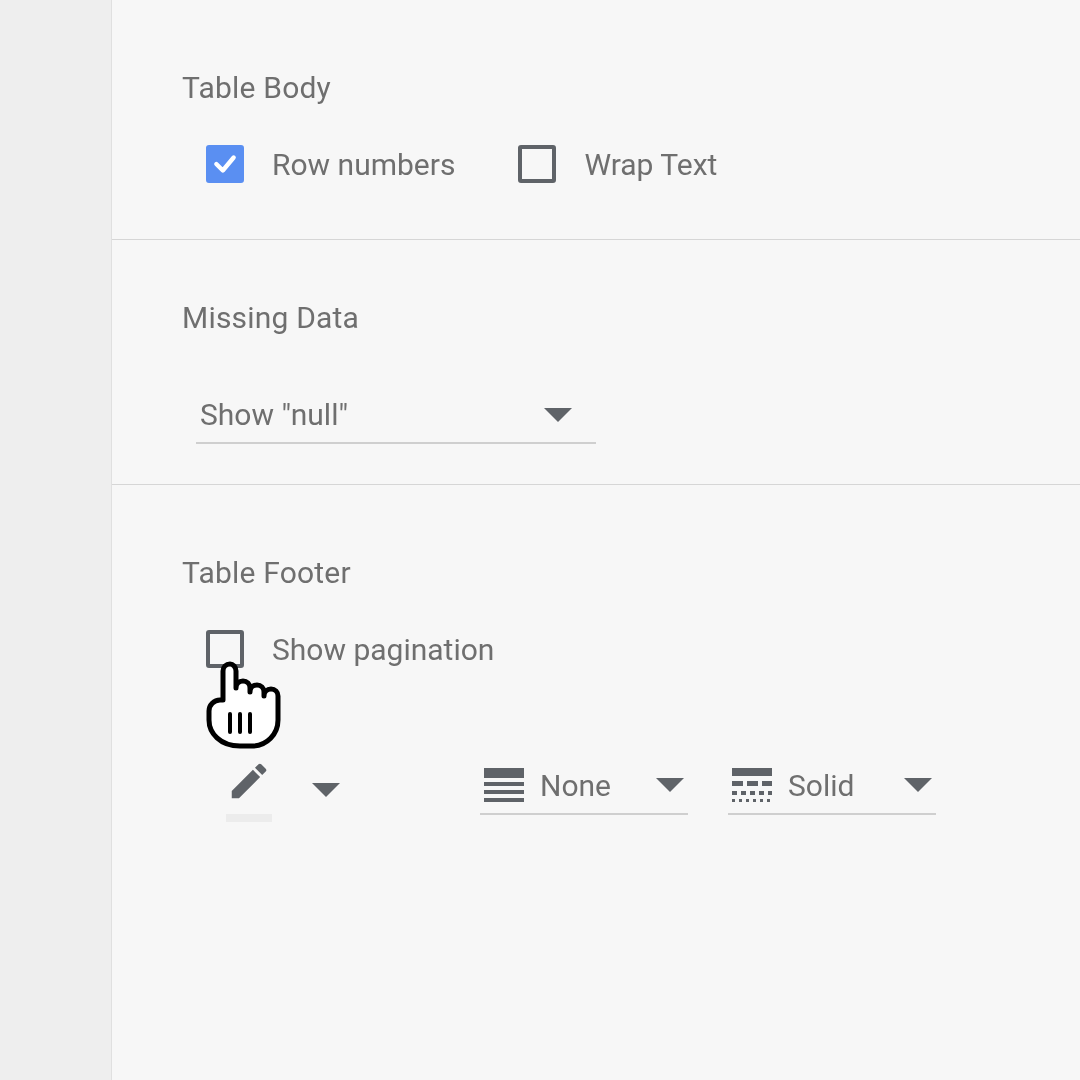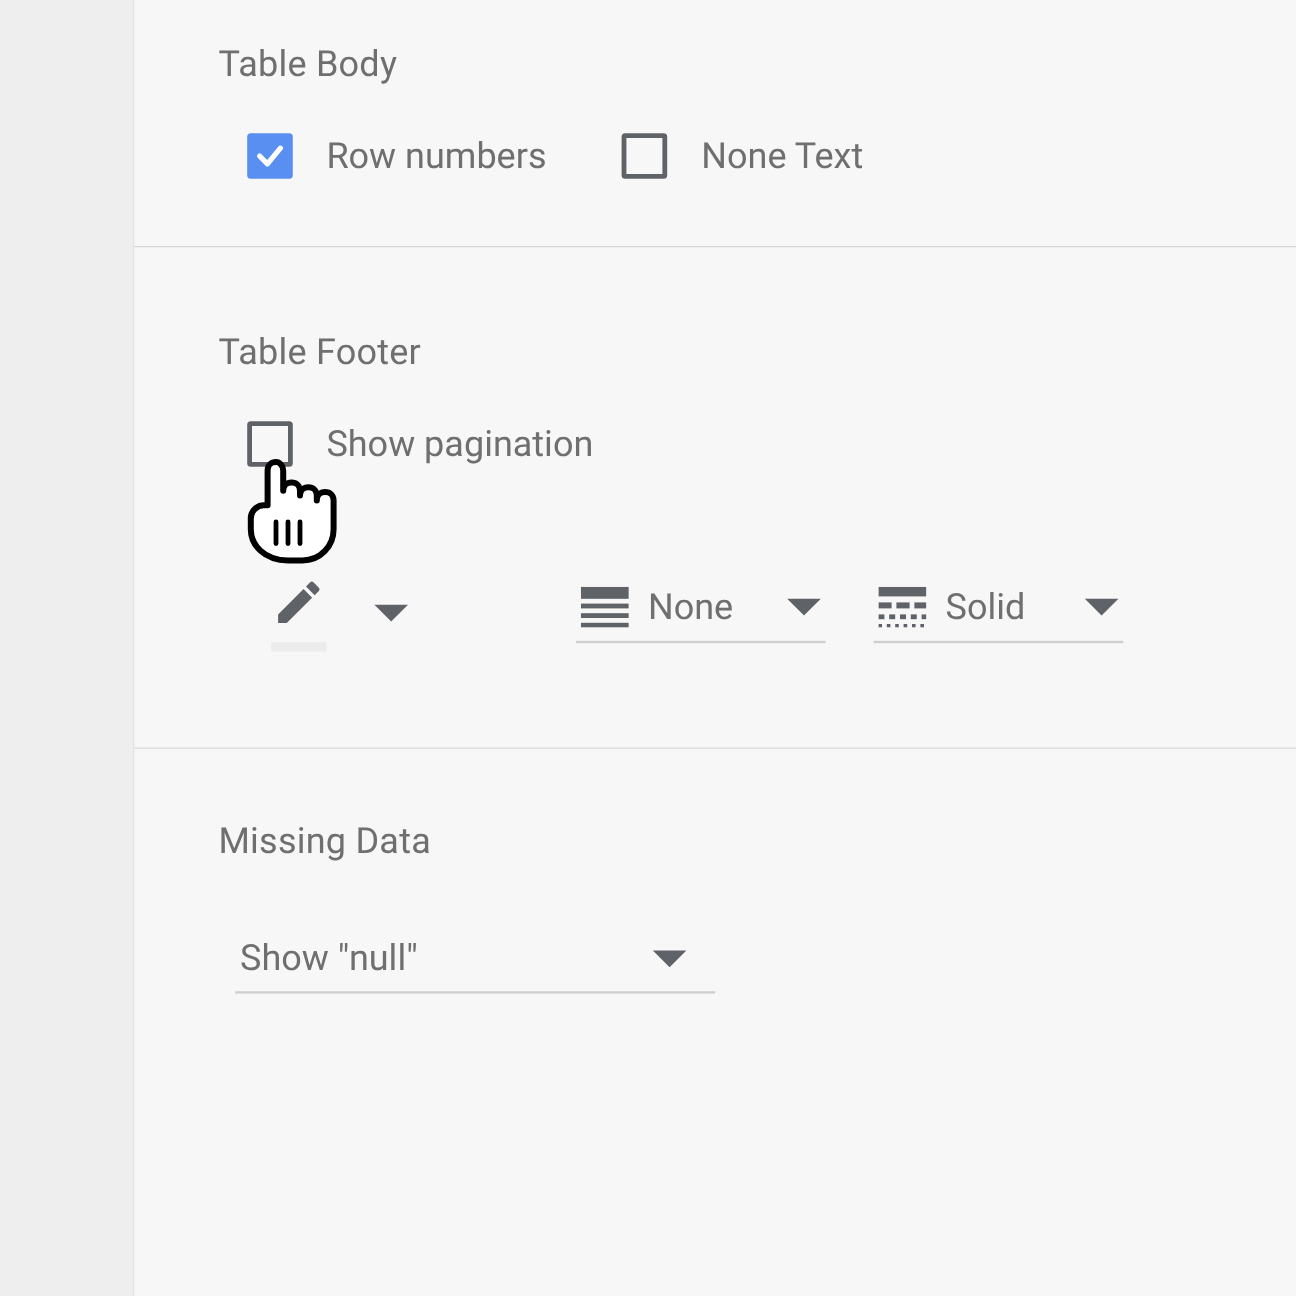--- a/index.html
+++ b/index.html
@@ -137,38 +137,47 @@
       width: 400px;
     }
   </style>
 </head>
 <body>
 
 <div class="gutter"></div>
 
 <div class="panel">
 
-  <div class="section" style="padding-top:36px;">
+  <div class="section" style="padding-top:70px;">
     <div class="section-title">Table Body</div>
     <div class="checkbox-row">
 
       <div class="checkbox-item">
         <div class="cb checked">
           <svg width="26" height="26" viewBox="0 0 24 24">
               <path d="M4 12 L10 18 L20 6" stroke="#fff" stroke-width="4" fill="none" stroke-linecap="round" stroke-linejoin="round"></path>
             </svg>
         </div>
         <span class="cb-label">Row numbers</span>
       </div>
 
       <div class="checkbox-item">
         <div class="cb"></div>
-        <span class="cb-label">None Text</span>
-      </div>
-
+        <span class="cb-label">Wrap Text</span>
+      </div>
+
+    </div>
+  </div>
+
+  <div class="section missing-section">
+    <div class="section-title">Missing Data</div>
+
+    <div class="dropdown dd-wide missing-dropdown">
+      <span class="dd-label">Show "null"</span>
+      <div class="caret"></div>
     </div>
   </div>
 
   <div class="section" style="padding-top:70px; padding-bottom:80px;">
     <div class="section-title">Table Footer</div>
 
     <div class="footer-checkbox-wrap">
       <div class="checkbox-item">
         <div class="cb"></div>
         <span class="cb-label">Show pagination</span>
@@ -237,22 +246,13 @@
             <rect x="35" y="31" width="3" height="3" fill="#5f6368"></rect>
           </svg>
         </span>
         <span class="dd-label">Solid</span>
         <div class="caret"></div>
       </div>
 
     </div>
   </div>
 
-  <div class="section missing-section">
-    <div class="section-title">Missing Data</div>
-
-    <div class="dropdown dd-wide missing-dropdown">
-      <span class="dd-label">Show "null"</span>
-      <div class="caret"></div>
-    </div>
-  </div>
-
 </div>
 
 </body></html>

